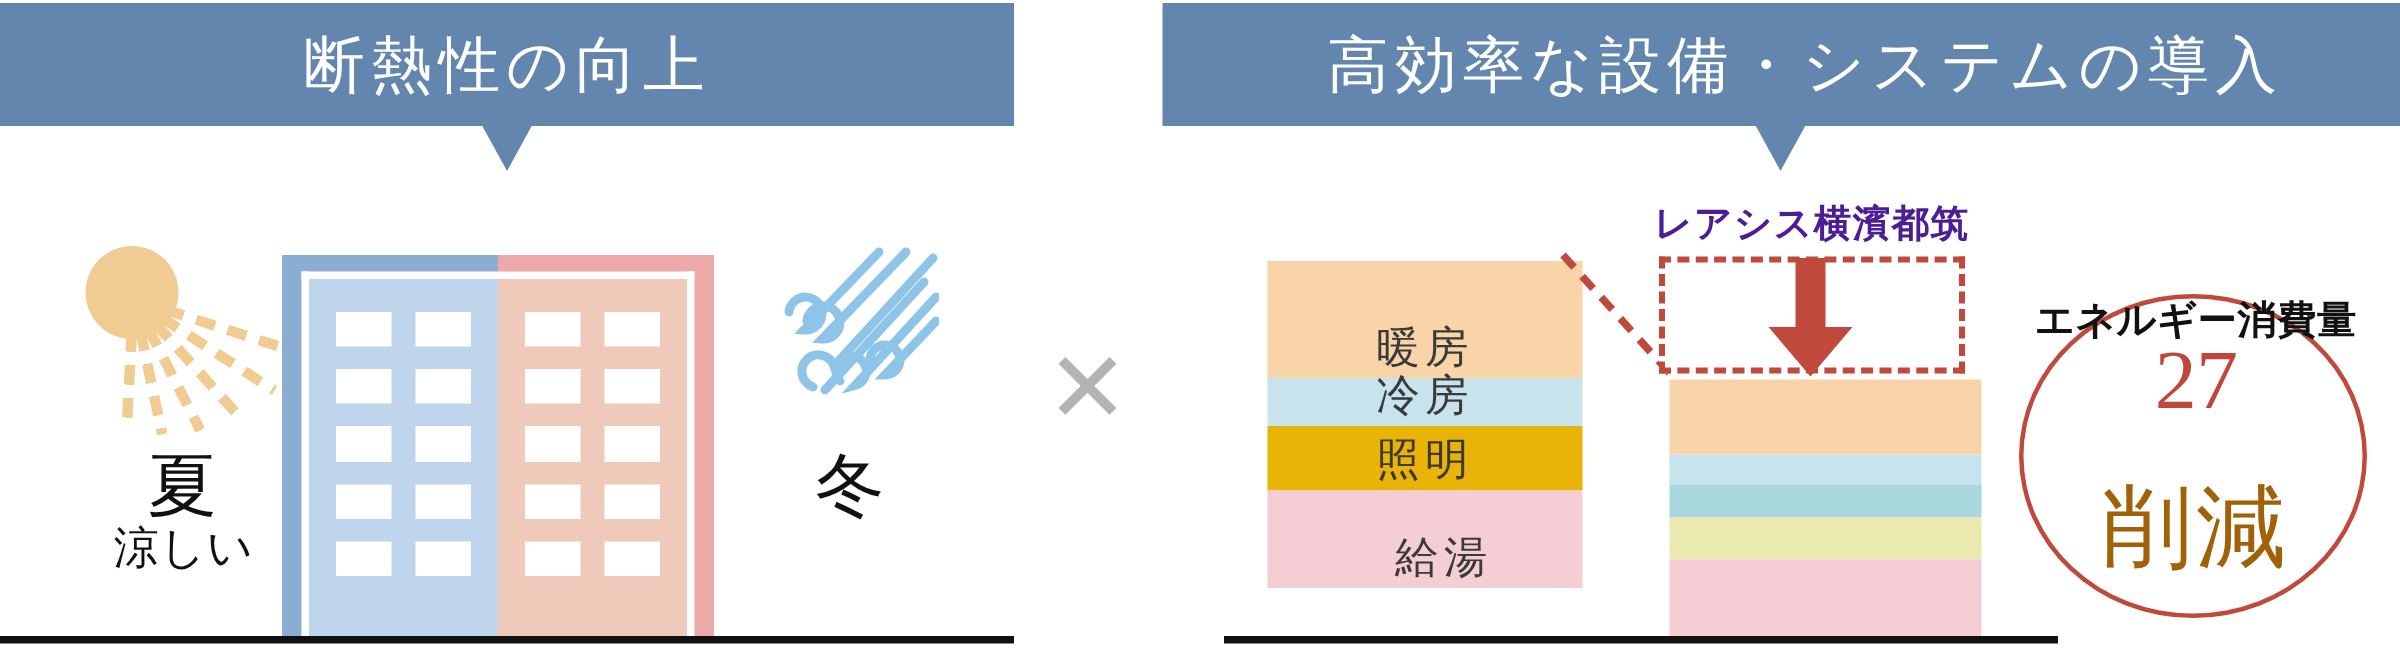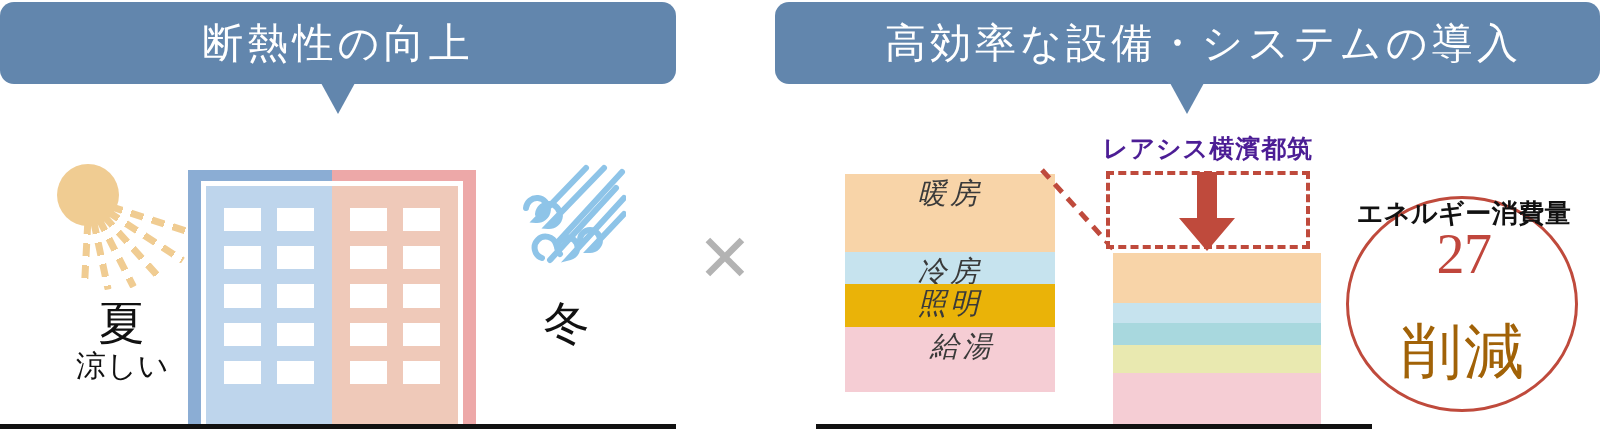--- a/index.html
+++ b/index.html
@@ -8,21 +8,21 @@
     background: #ffffff;
     font-family: "Liberation Serif", "DejaVu Serif", serif;
     overflow: hidden;
   }
   .stage { position: relative; width: 1600px; height: 432px; }
 
   
   .banner {
     position: absolute;
     background: #6286ad;
-    border-radius: 14px;
+    border-radius: 0;
     display: flex; align-items: center; justify-content: center;
     color: #ffffff;
     letter-spacing: .10em;
     font-family: "Liberation Serif", "DejaVu Serif", serif;
   }
   .banner-tail {
     position: absolute;
     width: 0; height: 0;
     border-left: 17px solid transparent;
     border-right: 17px solid transparent;
@@ -89,21 +89,21 @@
   
   #multiply {
     position: absolute; left: 690px; top: 225px;
     width: 70px; height: 70px; color: #b3b3b3;
     font-size: 66px; line-height: 66px; text-align: center;
     font-family: "Liberation Sans", sans-serif; font-weight: 300;
   }
 
   
   .bar { position: absolute; display: flex; flex-direction: column; }
-  .seg { display: flex; align-items: flex-start; justify-content: center; font-style: italic; }
+  .seg { display: flex; align-items: flex-end; justify-content: center; }
   .seg-label {
     color: #3a3a3a; font-size: 29px; letter-spacing: .12em;
     font-family: "Liberation Serif", "DejaVu Serif", serif;
   }
   #bar-before { left: 845px;  top: 174px; width: 210px; height: 250px; }
   #bar-after  { left: 1113px; top: 253px; width: 208px; height: 171px; }
 
   
   #callout-box {
     position: absolute; left: 1106px; top: 171px; width: 204px; height: 78px;

